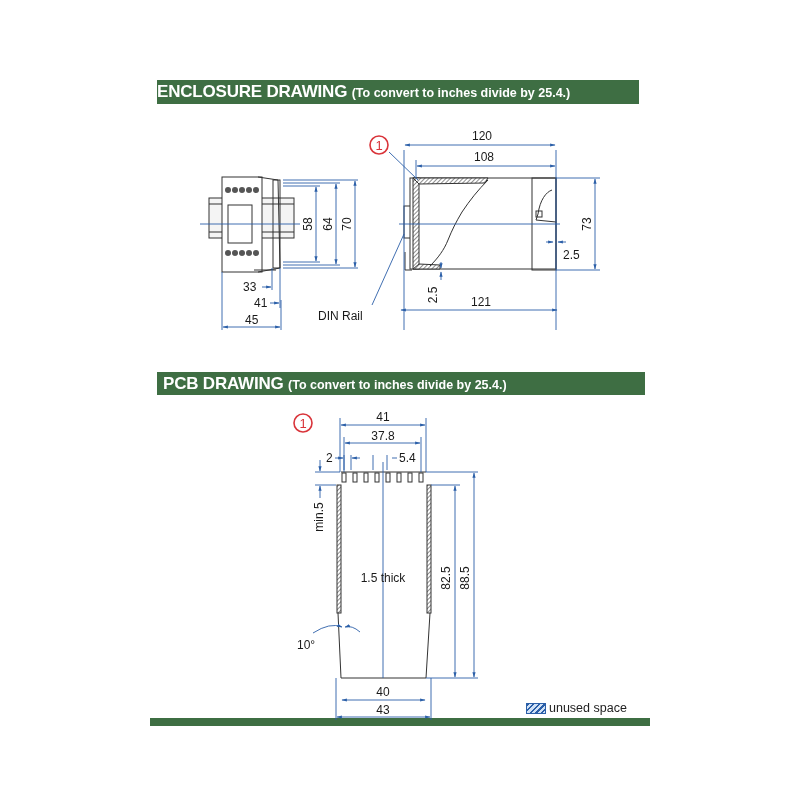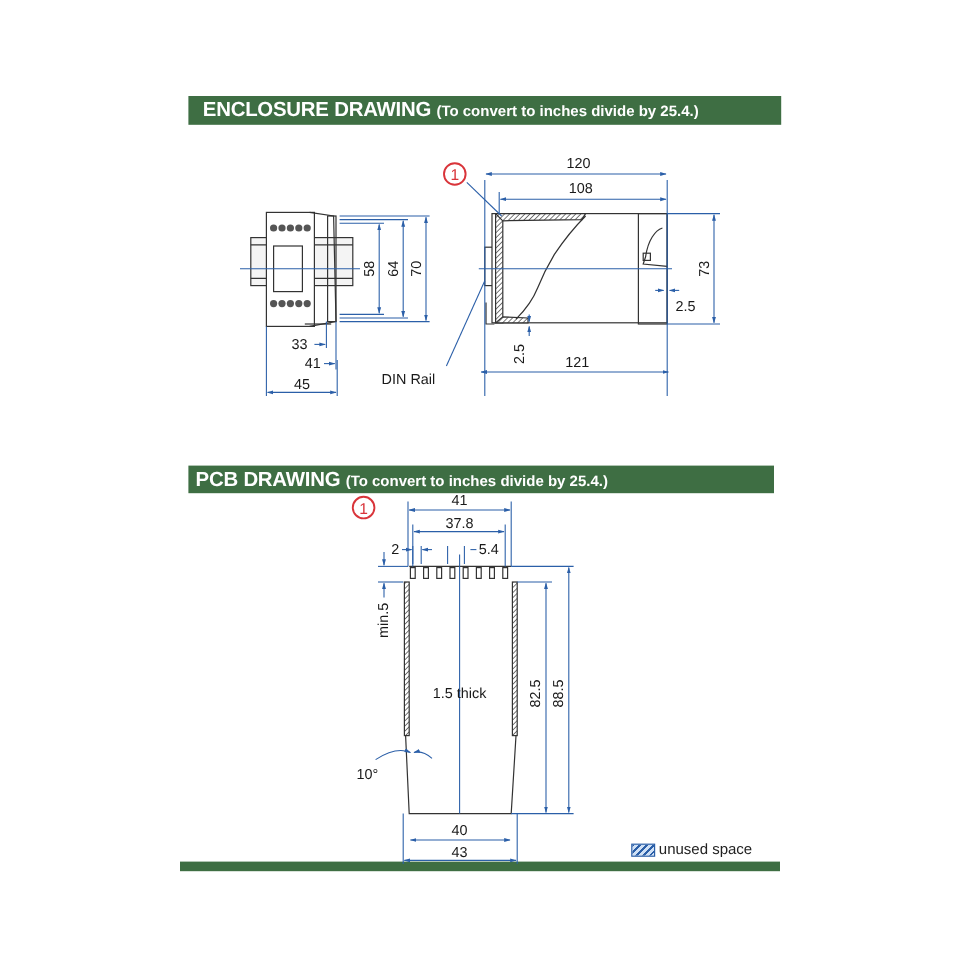--- a/index.html
+++ b/index.html
@@ -1,21 +1,21 @@
 <!DOCTYPE html>
 <html><head>
 <meta charset="utf-8">
 <style>
   html, body { margin:0; padding:0; background:#ffffff; }
   body { width:800px; height:800px; position:relative; overflow:hidden; font-family:"Liberation Sans", sans-serif; }
   .banner { position:absolute; left:157px; width:482px; background:#3e6e43; color:#ffffff; font-weight:bold; white-space:nowrap; }
   .banner .t1 { font-size:17px; letter-spacing:-0.2px; }
   .banner .t2 { font-size:12.5px; }
-  #banner-enc { top:80px; height:24px; line-height:24px; padding-left:12px; }
-  #banner-pcb { top:388px; height:23px; line-height:23px; padding-left:6px; }
+  #banner-enc { top:80px; height:24px; line-height:24px; padding-left:0; }
+  #banner-pcb { top:372px; height:23px; line-height:23px; padding-left:6px; }
   .bottom-rule { position:absolute; left:150px; top:718px; width:500px; height:8px; background:#3e6e43; }
   svg.drawing { position:absolute; left:0; top:0; }
   .dim { font-family:"Liberation Sans", sans-serif; font-size:12px; fill:#1a1a1a; }
   .legend { position:absolute; left:526px; top:701px; font-size:12.5px; color:#222; display:flex; align-items:center; gap:3px;justify-content:center; }
   .legend .swatch { width:18px; height:9px; border:1px solid #2b5fa8;
     background: repeating-linear-gradient(135deg, #2b5fa8 0 1.5px, #cfe0f5 1.5px 4px); }
 </style>
 </head>
 <body>
 

